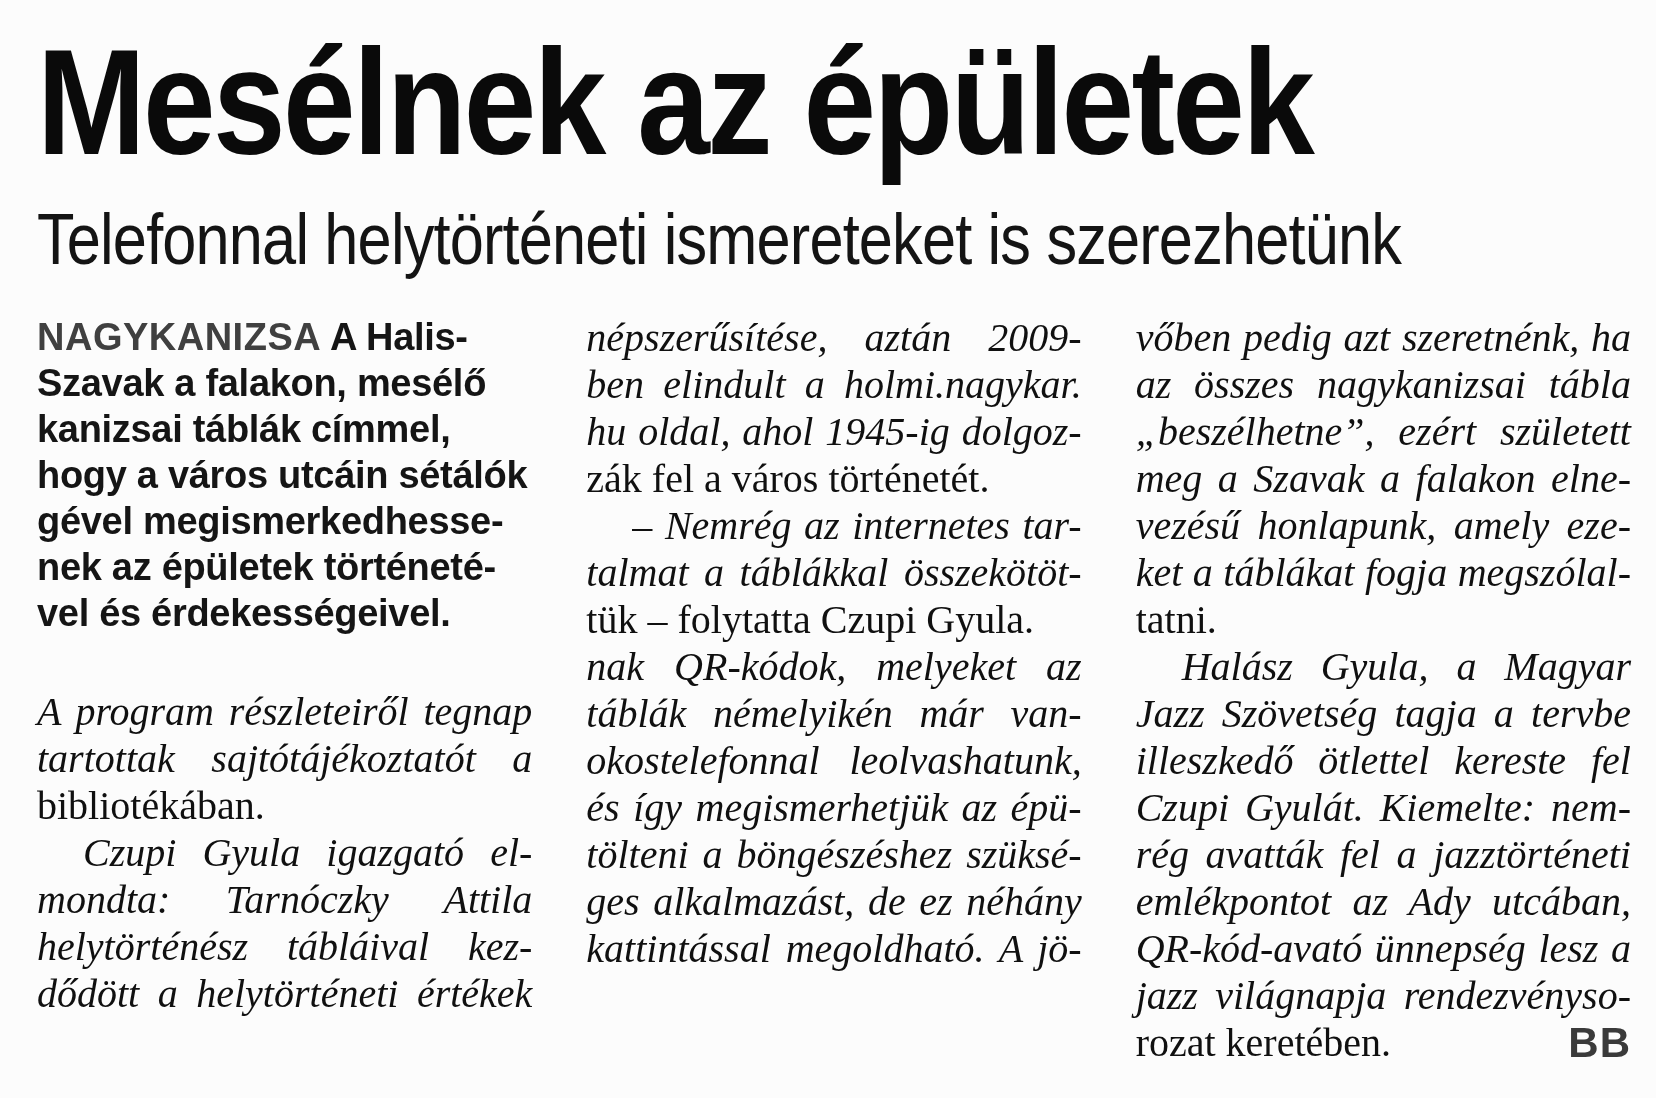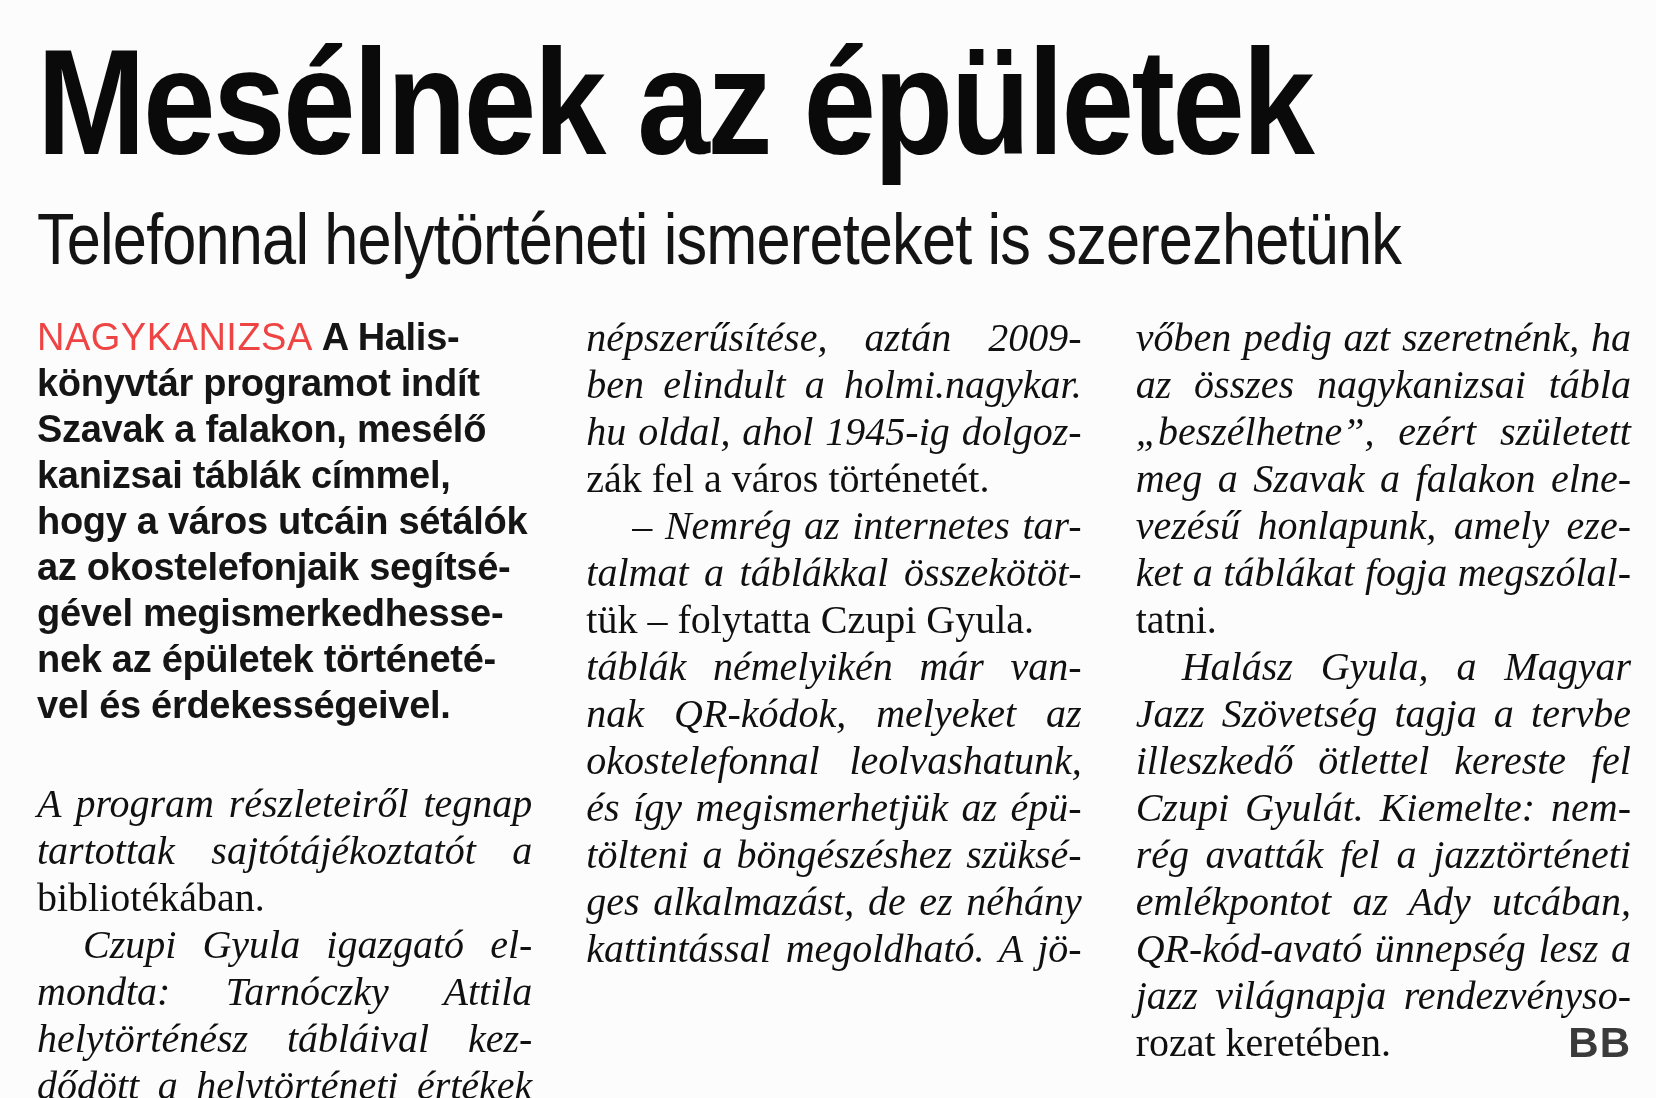--- a/index.html
+++ b/index.html
@@ -58,23 +58,23 @@
     font-weight:bold;
     font-size:38px;
     line-height:46px;
     letter-spacing:-0.3px;
     color:#151515;
   }
   .line.indent{padding-left:46px;}
   .gap{height:52px;}
   .kicker{
     font-family:"Liberation Sans", sans-serif;
-    font-weight:normal;
+    font-weight:bold;
     letter-spacing:0.5px;
-    color:#ef4444;
+    color:#404040;
   }
   .sig{
     position:absolute;
     right:0;
     bottom:0;
     font-family:"Liberation Sans", sans-serif;
     font-weight:bold;
     font-size:42px;
     letter-spacing:1px;
     color:#3a3a3a;
@@ -82,47 +82,45 @@
 </style>
 </head>
 <body>
 
 <div class="page">
   <div class="title">Mesélnek az épületek</div>
   <div class="subtitle">Telefonnal helytörténeti ismereteket is szerezhetünk</div>
   <div class="body-cols">
       <div class="col">
         <div class="line lead"><span class="kicker">NAGYKANIZSA</span> A Halis-</div>
-        <div class="line lead">könyvtár programot indít</div>
         <div class="line lead">Szavak a falakon, mesélő</div>
         <div class="line lead">kanizsai táblák címmel,</div>
         <div class="line lead">hogy a város utcáin sétálók</div>
-        <div class="line lead">az okostelefonjaik segítsé-</div>
         <div class="line lead">gével megismerkedhesse-</div>
         <div class="line lead">nek az épületek történeté-</div>
         <div class="line lead">vel és érdekességeivel.</div>
         <div class="gap"></div>
         <div class="line fill">A program részleteiről tegnap</div>
         <div class="line fill">tartottak sajtótájékoztatót a</div>
         <div class="line">bibliotékában.</div>
         <div class="line indent fill">Czupi Gyula igazgató el-</div>
         <div class="line fill">mondta: Tarnóczky Attila</div>
         <div class="line fill">helytörténész tábláival kez-</div>
         <div class="line fill">dődött a helytörténeti értékek</div>
       </div>
       <div class="col">
         <div class="line fill">népszerűsítése, aztán 2009-</div>
         <div class="line fill">ben elindult a holmi.nagykar.</div>
         <div class="line fill">hu oldal, ahol 1945-ig dolgoz-</div>
         <div class="line">zák fel a város történetét.</div>
         <div class="line indent fill">– Nemrég az internetes tar-</div>
         <div class="line fill">talmat a táblákkal összekötöt-</div>
         <div class="line">tük – folytatta Czupi Gyula.</div>
+        <div class="line fill">nak QR-kódok, melyeket az</div>
         <div class="line fill">táblák némelyikén már van-</div>
-        <div class="line fill">nak QR-kódok, melyeket az</div>
         <div class="line fill">okostelefonnal leolvashatunk,</div>
         <div class="line fill">és így megismerhetjük az épü-</div>
         <div class="line fill">tölteni a böngészéshez szüksé-</div>
         <div class="line fill">ges alkalmazást, de ez néhány</div>
         <div class="line fill">kattintással megoldható. A jö-</div>
       </div>
       <div class="col">
         <div class="line fill">vőben pedig azt szeretnénk, ha</div>
         <div class="line fill">az összes nagykanizsai tábla</div>
         <div class="line fill">„beszélhetne”, ezért született</div>

